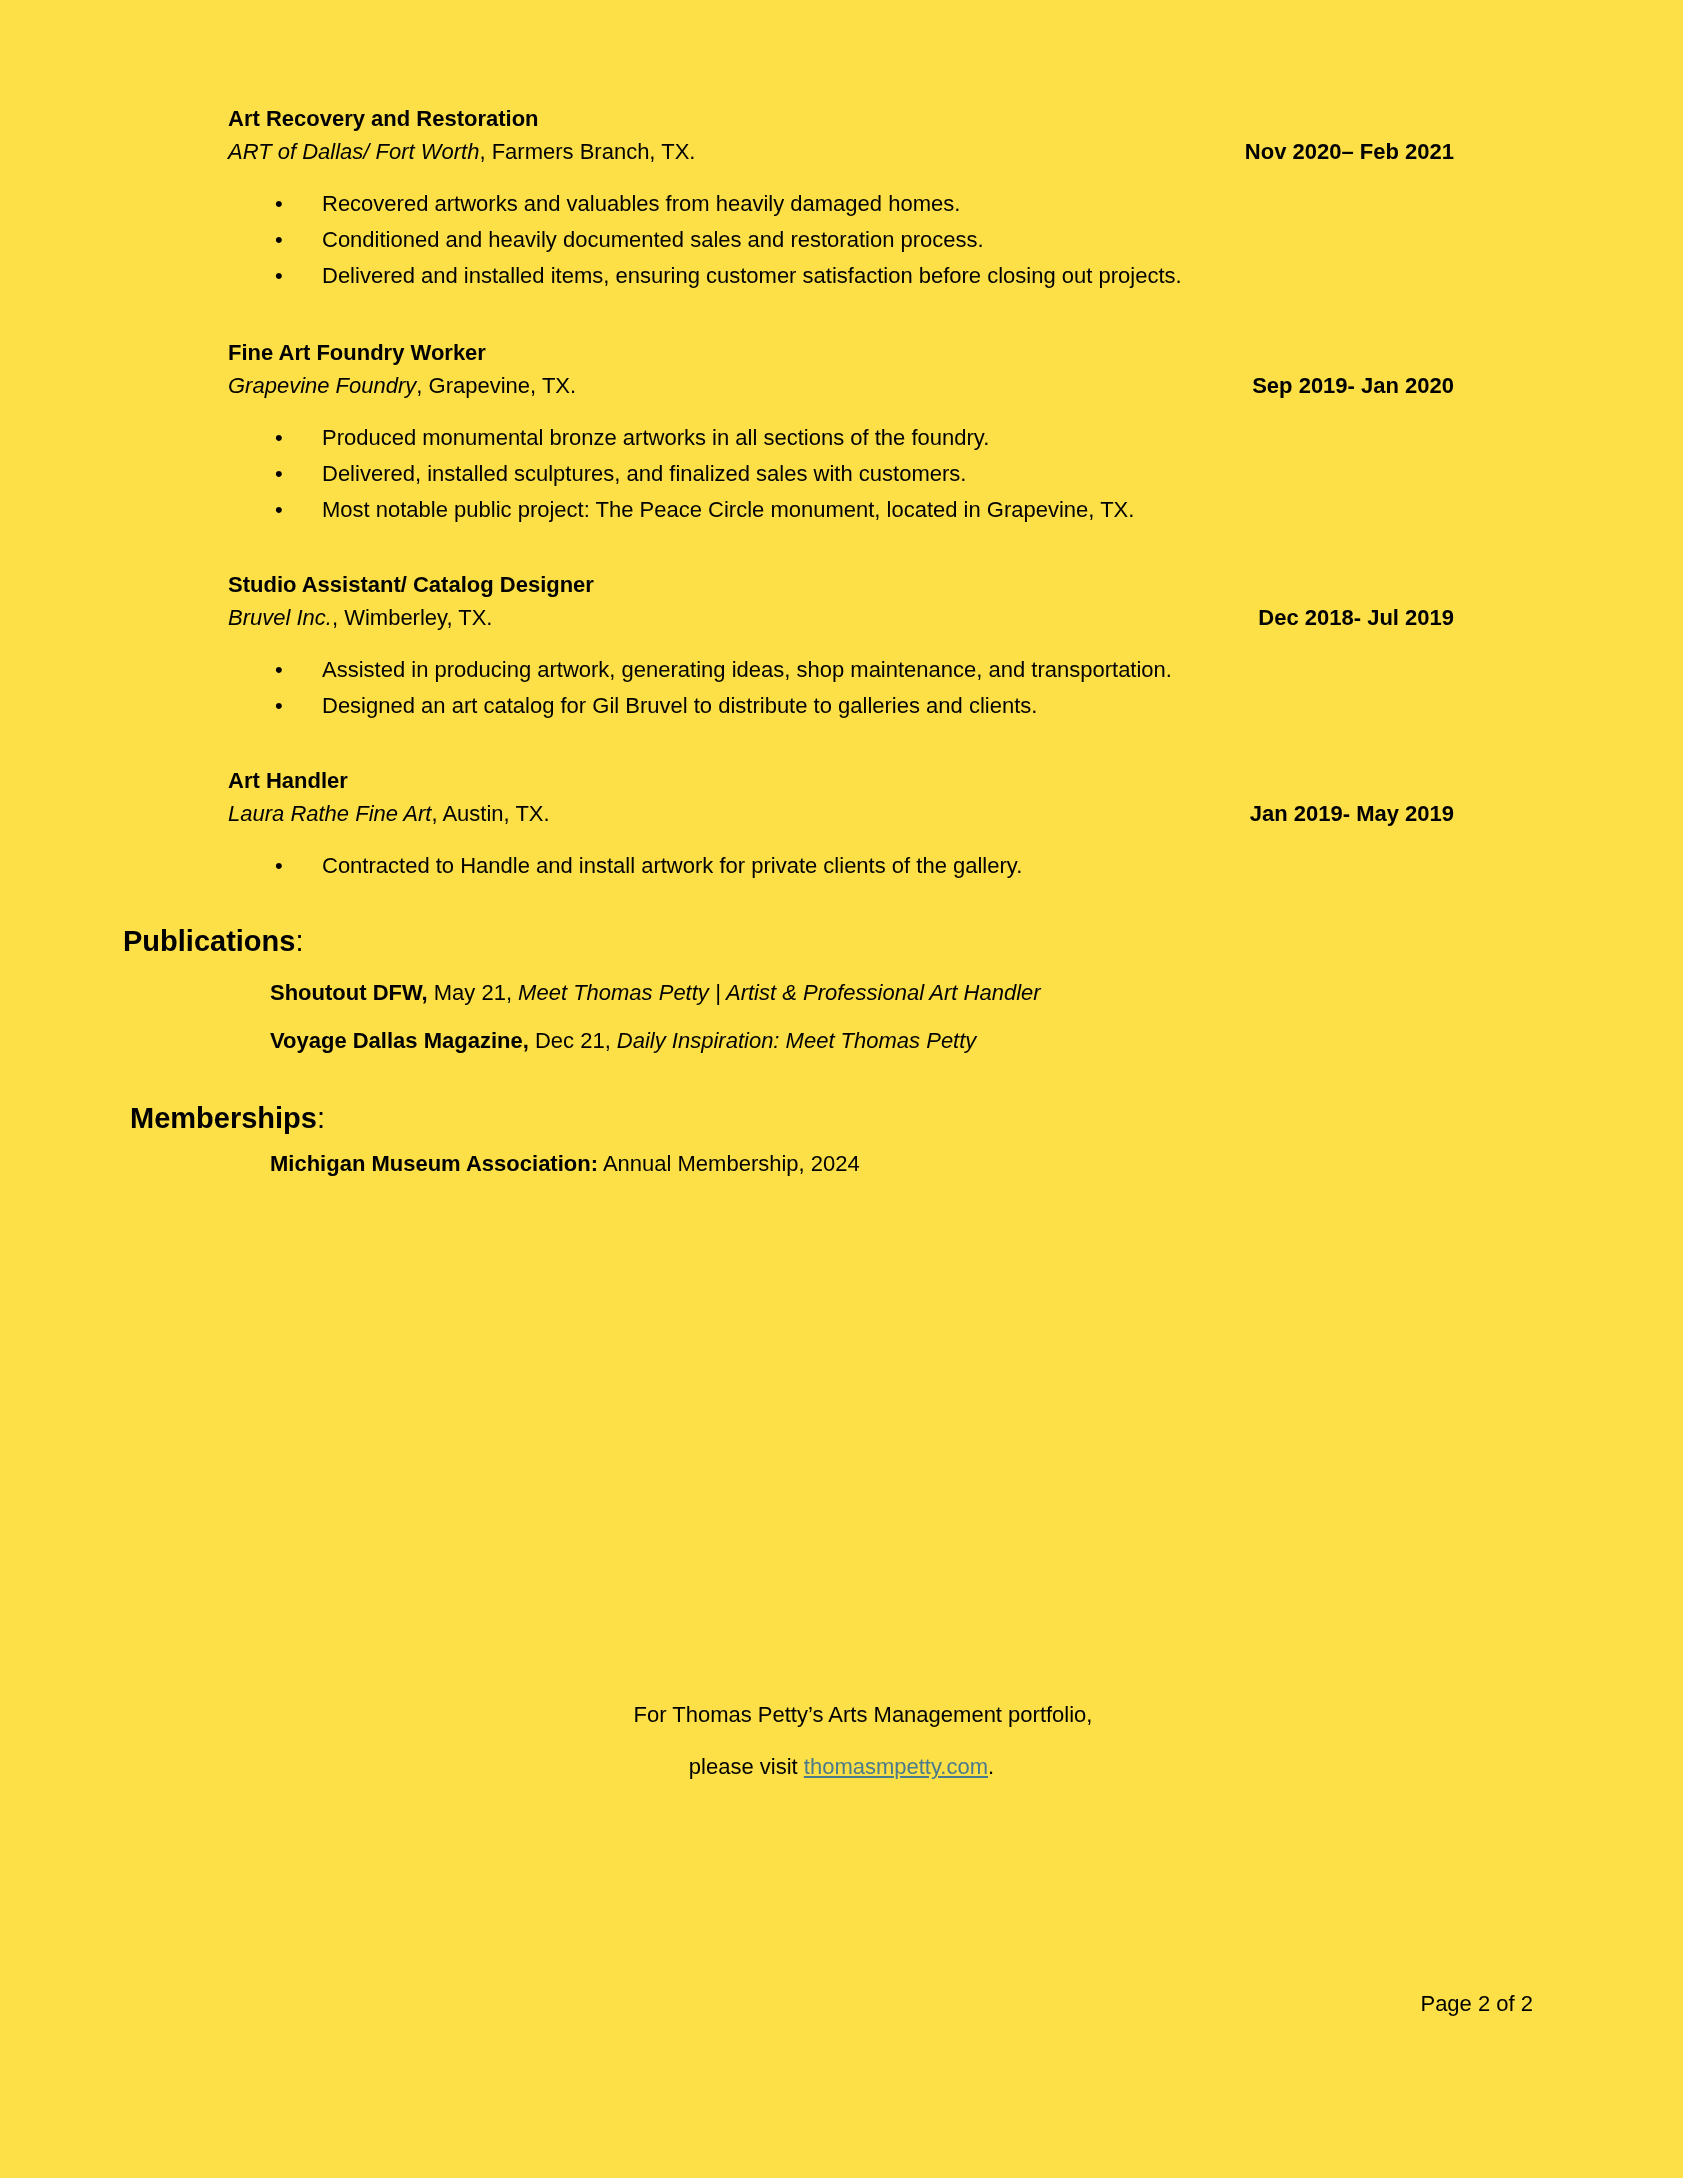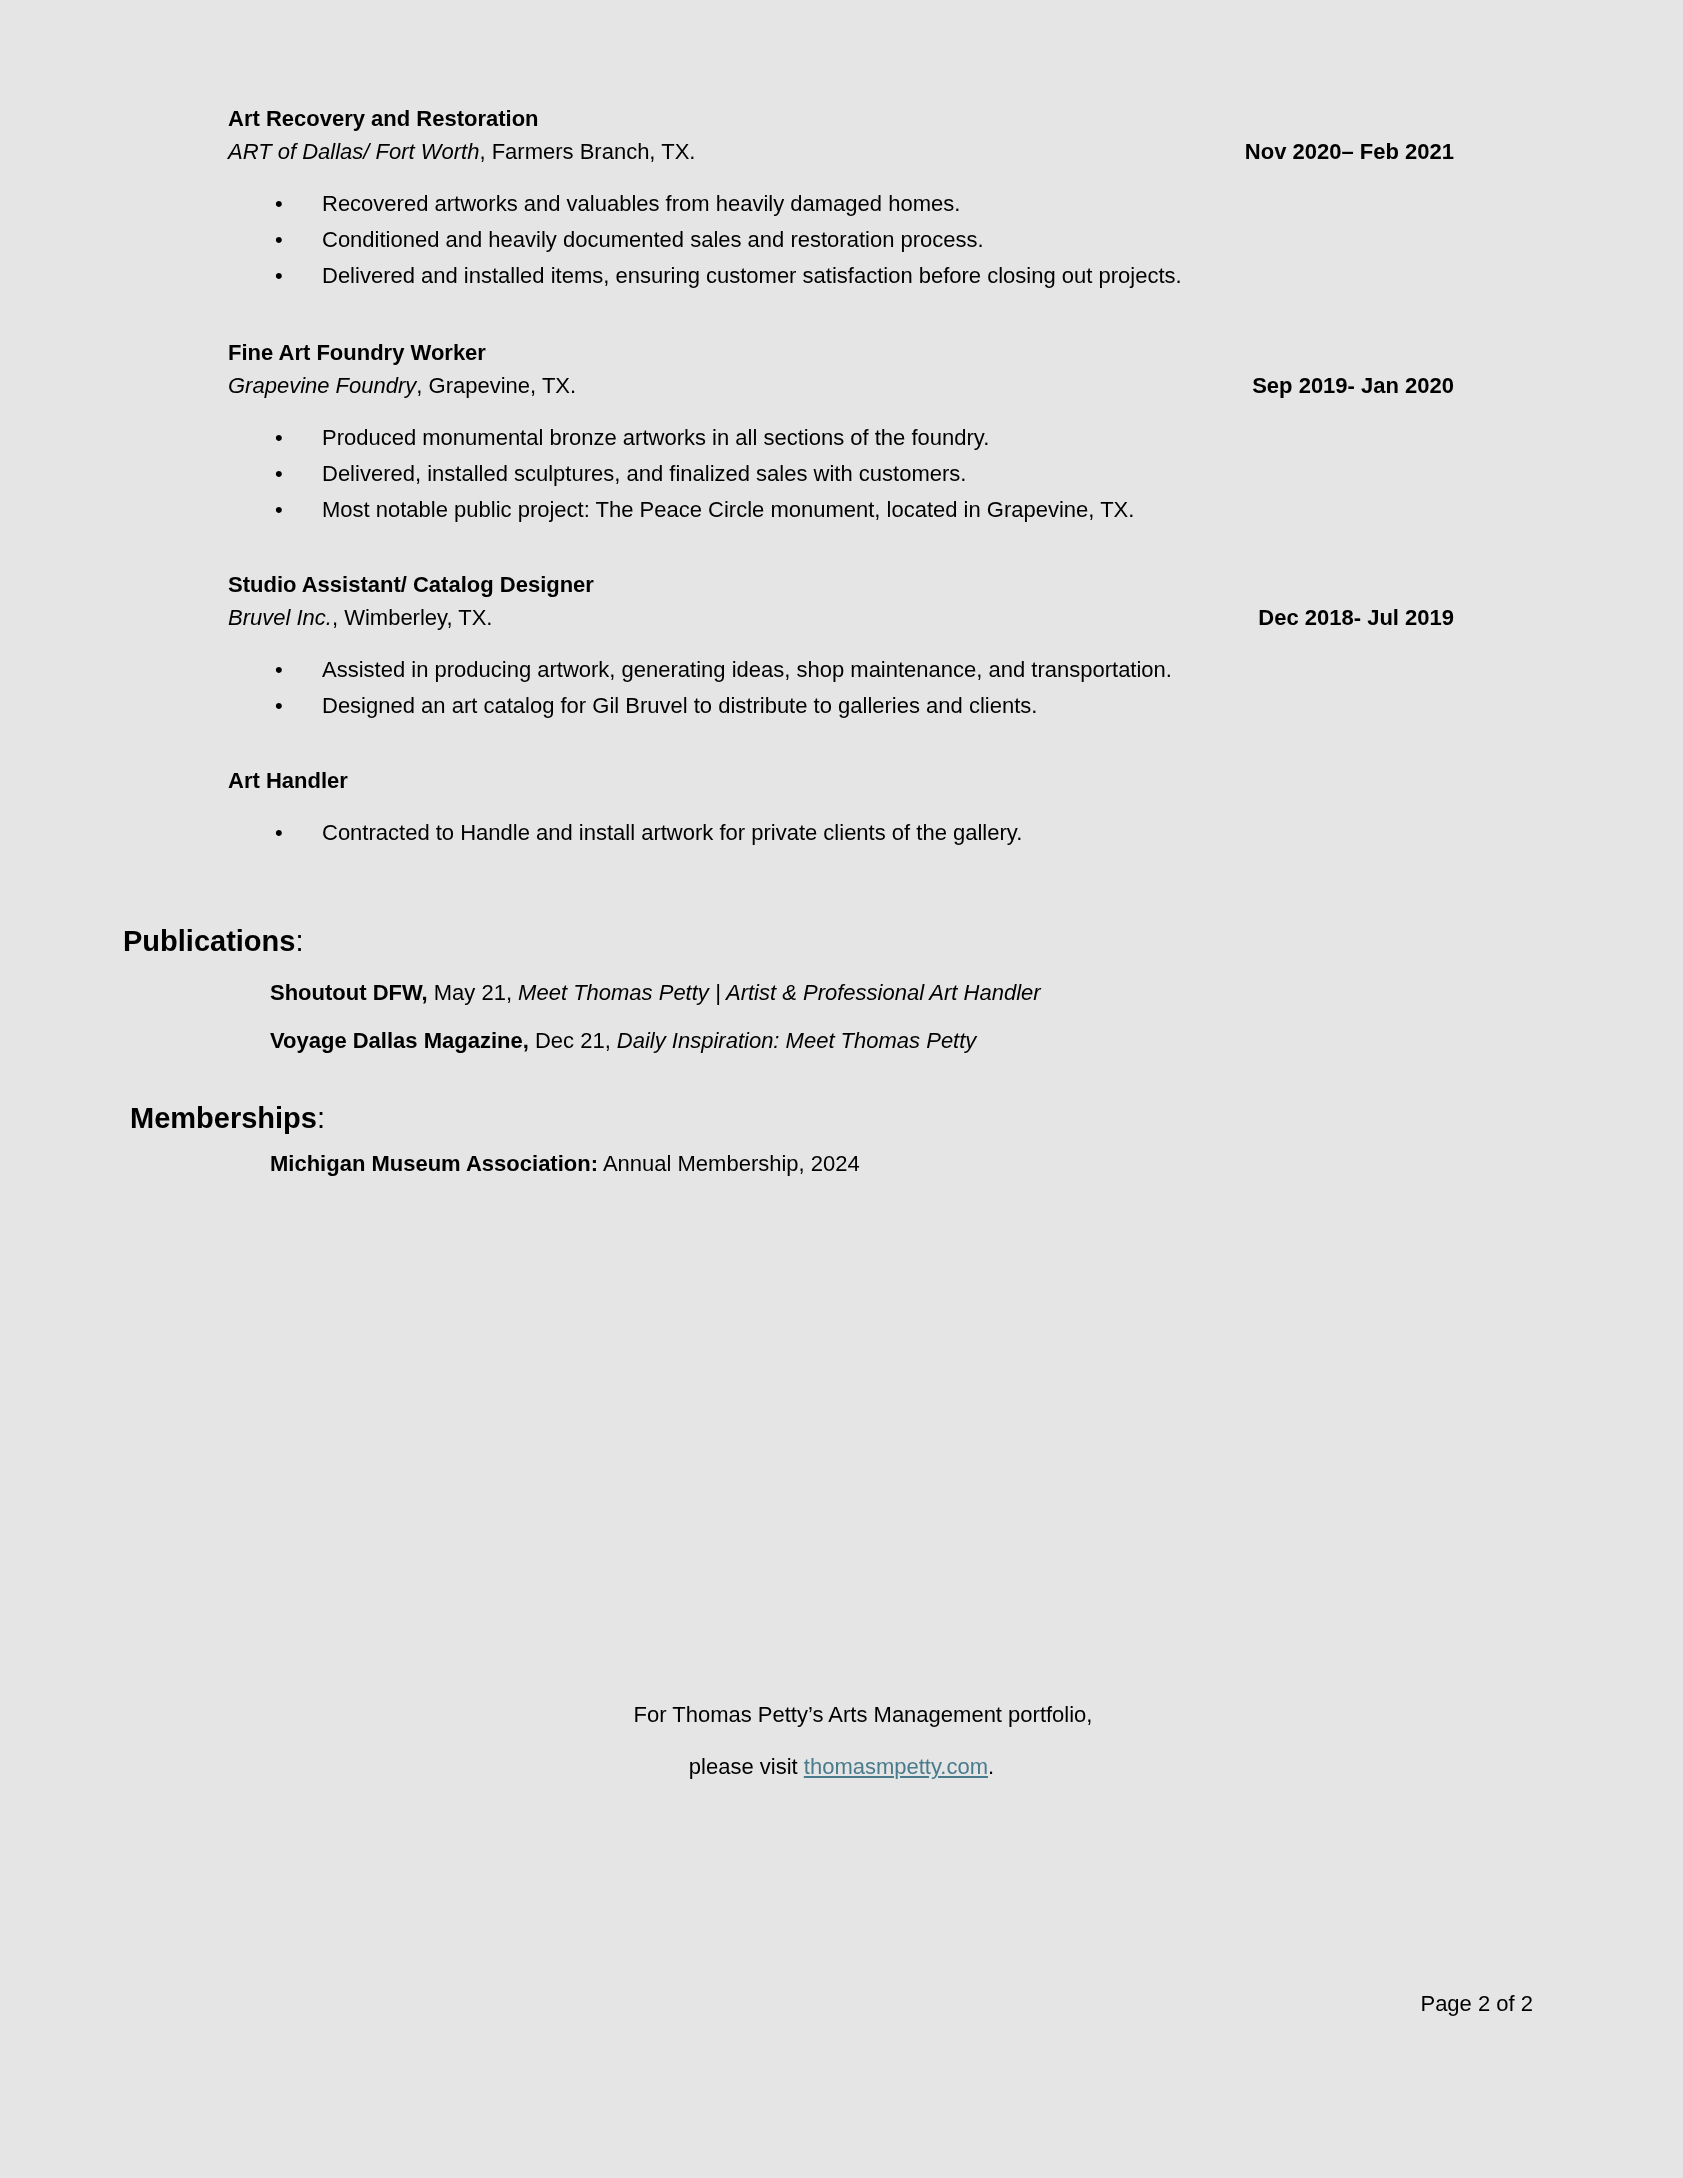--- a/index.html
+++ b/index.html
@@ -8,21 +8,21 @@
     width: 1683px;
     height: 2178px;
     position: relative;
     font-family: "Liberation Sans", sans-serif;
     color: #000000;
   }
   .page {
     position: relative;
     width: 1683px;
     height: 2178px;
-    background: #e5e5e5;
+    background: #fde047;
     overflow: hidden;
   }
 
   
   .job {
     position: absolute;
     left: 228px;
     width: 1226px;
   }
   .job-title {
@@ -149,20 +149,24 @@
       <span class="dates">Dec 2018- Jul 2019</span>
     </div>
     <ul class="bullets">
       <li>Assisted in producing artwork, generating ideas, shop maintenance, and transportation.</li>
       <li>Designed an art catalog for Gil Bruvel to distribute to galleries and clients.</li>
     </ul>
   </section>
 
   <section class="job" id="job-3">
     <div class="job-title">Art Handler</div>
+    <div class="job-subrow">
+      <span><span class="company">Laura Rathe Fine Art</span><span>, Austin, TX.</span></span>
+      <span class="dates">Jan 2019- May 2019</span>
+    </div>
     <ul class="bullets">
       <li>Contracted to Handle and install artwork for private clients of the gallery.</li>
     </ul>
   </section>
 
   <div class="section-heading" id="publications-heading">
     <span class="hw">Publications</span><span>:</span>
   </div>
 
   <div class="entry" id="publication-0">

